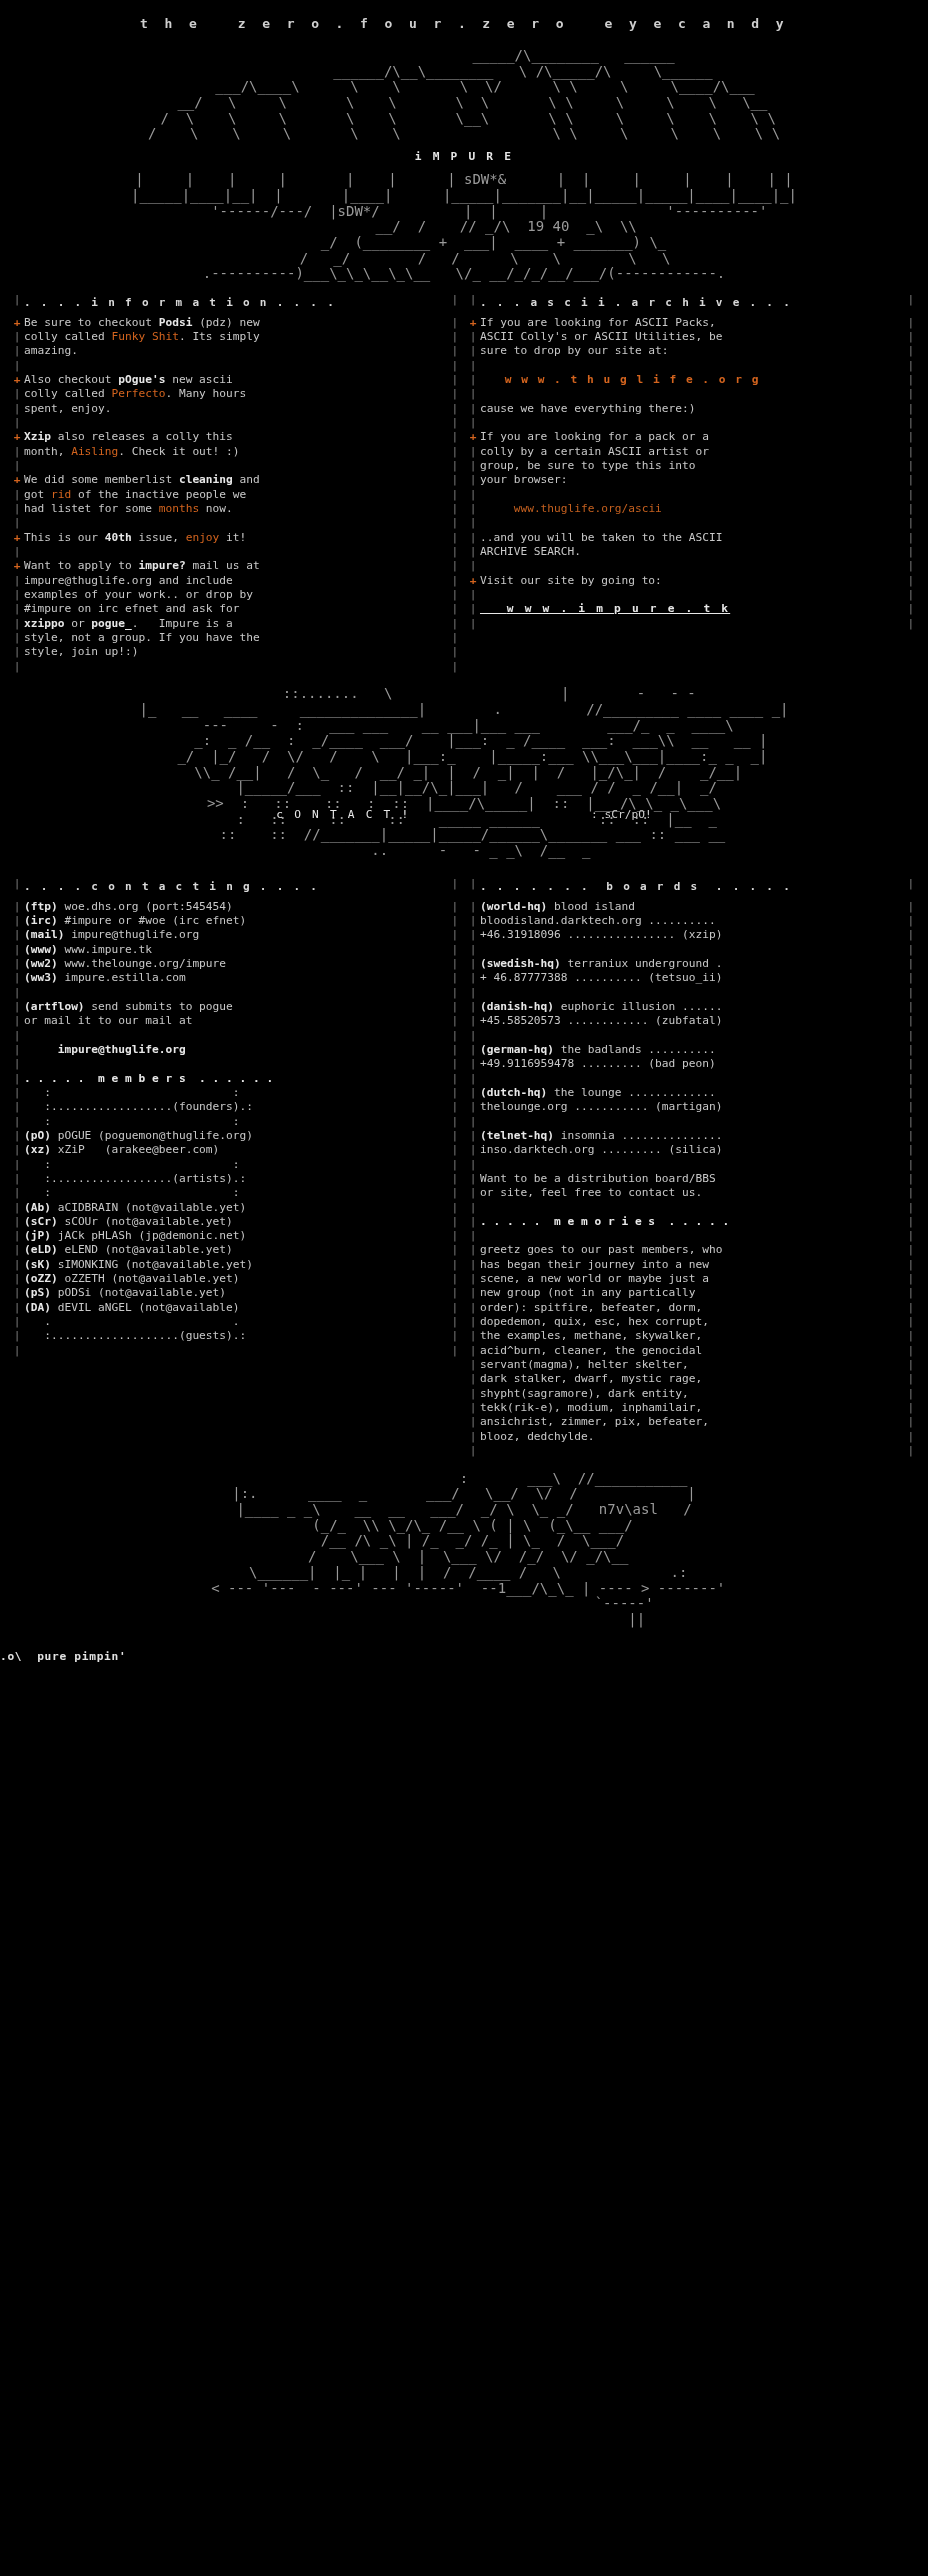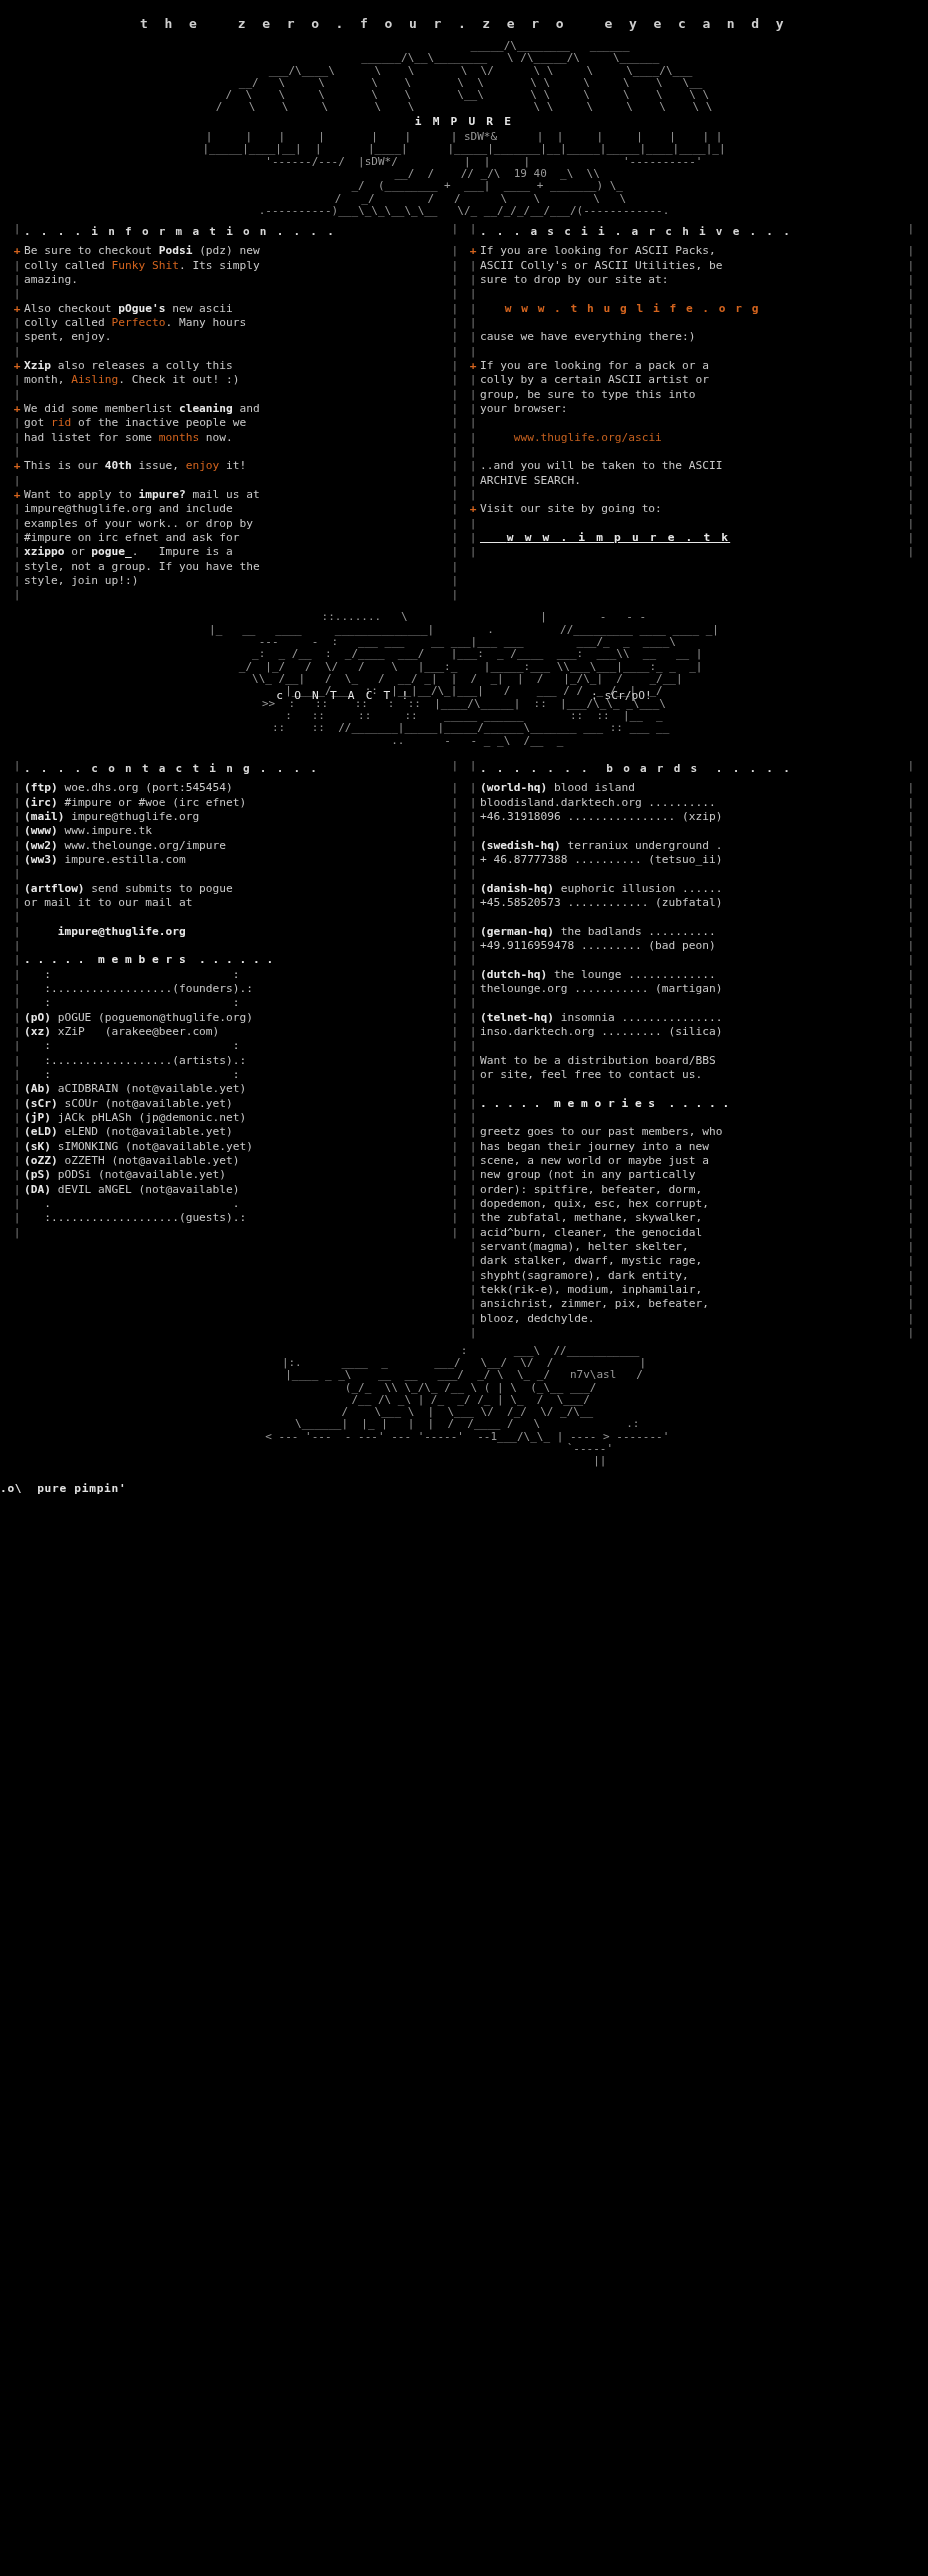--- a/index.html
+++ b/index.html
@@ -29,26 +29,26 @@
     text-align: center;
     padding: 16px 0 7.3px 0;
     color: #cfcfcf;
     font-size: 13px;
     letter-spacing: 4.4px;
     font-weight: bold;
     white-space: pre;
   }
 
   pre.ascii {
-    margin: 0;
+    margin: 8px;
     padding: 0;
     white-space: pre;
     font-family: "DejaVu Sans Mono", "Liberation Mono", monospace;
     color: #9a9a9a;
-    font-size: 11px;
+    font-size: 14px;
     line-height: 1.12;
     text-align: left;
   }
   pre.ascii.center { text-align: center; }
 
   .logo-wrap {
     display: block;
     text-align: center;
     color: #8f8f8f;
     font-size: 9px;
@@ -344,21 +344,21 @@
           </div>
         <div id="memories-block">
             <div class="row"><span class="bar">|</span><span class="content"><span><span class="white">. . . . .  m e m o r i e s  . . . . .</span></span></span><span class="bar right">|</span></div>
             <div class="row"><span class="bar">|</span><span class="content"><span> </span></span><span class="bar right">|</span></div>
             <div class="row"><span class="bar">|</span><span class="content"><span><span>greetz goes to our past members, who</span></span></span><span class="bar right">|</span></div>
             <div class="row"><span class="bar">|</span><span class="content"><span><span>has began their journey into a new</span></span></span><span class="bar right">|</span></div>
             <div class="row"><span class="bar">|</span><span class="content"><span><span>scene, a new world or maybe just a</span></span></span><span class="bar right">|</span></div>
             <div class="row"><span class="bar">|</span><span class="content"><span><span>new group (not in any partically</span></span></span><span class="bar right">|</span></div>
             <div class="row"><span class="bar">|</span><span class="content"><span><span>order): spitfire, befeater, dorm,</span></span></span><span class="bar right">|</span></div>
             <div class="row"><span class="bar">|</span><span class="content"><span><span>dopedemon, quix, esc, hex corrupt,</span></span></span><span class="bar right">|</span></div>
-            <div class="row"><span class="bar">|</span><span class="content"><span><span>the zubfatal, methane, skywalker,</span></span></span><span class="bar right">|</span></div>
+            <div class="row"><span class="bar">|</span><span class="content"><span><span>the examples, methane, skywalker,</span></span></span><span class="bar right">|</span></div>
             <div class="row"><span class="bar">|</span><span class="content"><span><span>acid^burn, cleaner, the genocidal</span></span></span><span class="bar right">|</span></div>
             <div class="row"><span class="bar">|</span><span class="content"><span><span>servant(magma), helter skelter,</span></span></span><span class="bar right">|</span></div>
             <div class="row"><span class="bar">|</span><span class="content"><span><span>dark stalker, dwarf, mystic rage,</span></span></span><span class="bar right">|</span></div>
             <div class="row"><span class="bar">|</span><span class="content"><span><span>shypht(sagramore), dark entity,</span></span></span><span class="bar right">|</span></div>
             <div class="row"><span class="bar">|</span><span class="content"><span><span>tekk(rik-e), modium, inphamilair,</span></span></span><span class="bar right">|</span></div>
             <div class="row"><span class="bar">|</span><span class="content"><span><span>ansichrist, zimmer, pix, befeater,</span></span></span><span class="bar right">|</span></div>
             <div class="row"><span class="bar">|</span><span class="content"><span><span>blooz, dedchylde.</span></span></span><span class="bar right">|</span></div>
             <div class="row"><span class="bar">|</span><span class="content"><span> </span></span><span class="bar right">|</span></div>
           </div>
       </div>

